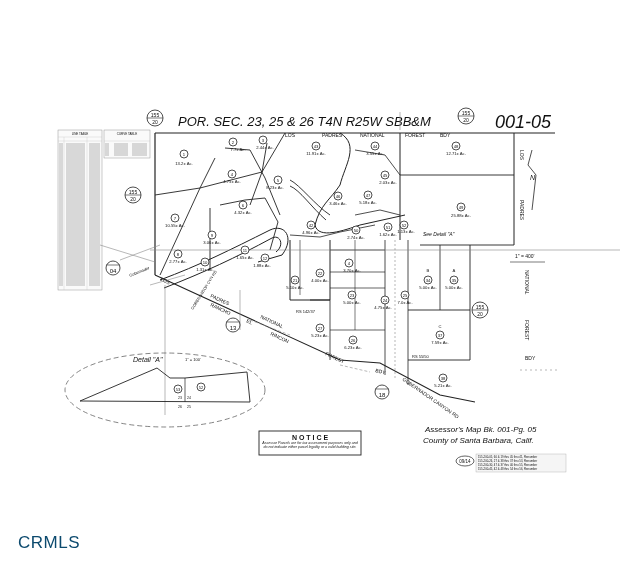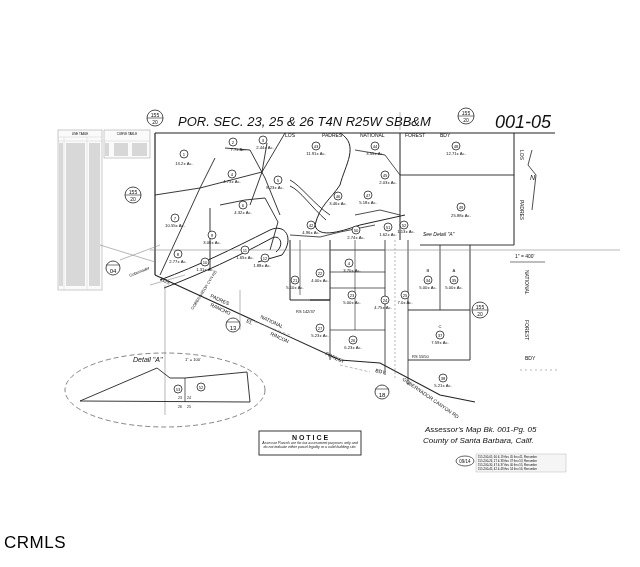--- a/index.html
+++ b/index.html
@@ -3,21 +3,21 @@
 <meta charset="utf-8">
 <style>
   html, body { margin:0; padding:0; background:#ffffff; }
   body { width:640px; height:567px; position:relative; overflow:hidden; font-family:"Liberation Sans", sans-serif; }
   #map { position:absolute; left:0; top:0; width:640px; height:567px; }
   .t { font-family:"Liberation Sans", sans-serif; fill:#111; }
   .ti { font-family:"Liberation Sans", sans-serif; font-style:italic; fill:#111; }
   .ln { stroke:#222; fill:none; }
   .lt { stroke:#888; fill:none; stroke-width:0.6; }
   .circ { stroke:#222; fill:#fff; stroke-width:0.8; }
-  .watermark { position:absolute; left:4px; top:533px; font-size:17px; color:#000000; letter-spacing:0.5px; font-family:"Liberation Sans", sans-serif; }
+  .watermark { position:absolute; left:18px; top:533px; font-size:17px; color:#0c4a6e; letter-spacing:0.5px; font-family:"Liberation Sans", sans-serif; }
 </style>
 </head>
 <body>
 
 <svg id="map" viewBox="0 0 640 567" xmlns="http://www.w3.org/2000/svg">
 
   <g>
     <circle cx="155" cy="118" r="8" class="circ"></circle>
     <line x1="147" y1="118" x2="163" y2="118" class="ln" stroke-width="0.6"></line>
     <text x="155" y="117" font-size="5" text-anchor="middle" class="t">155</text>

